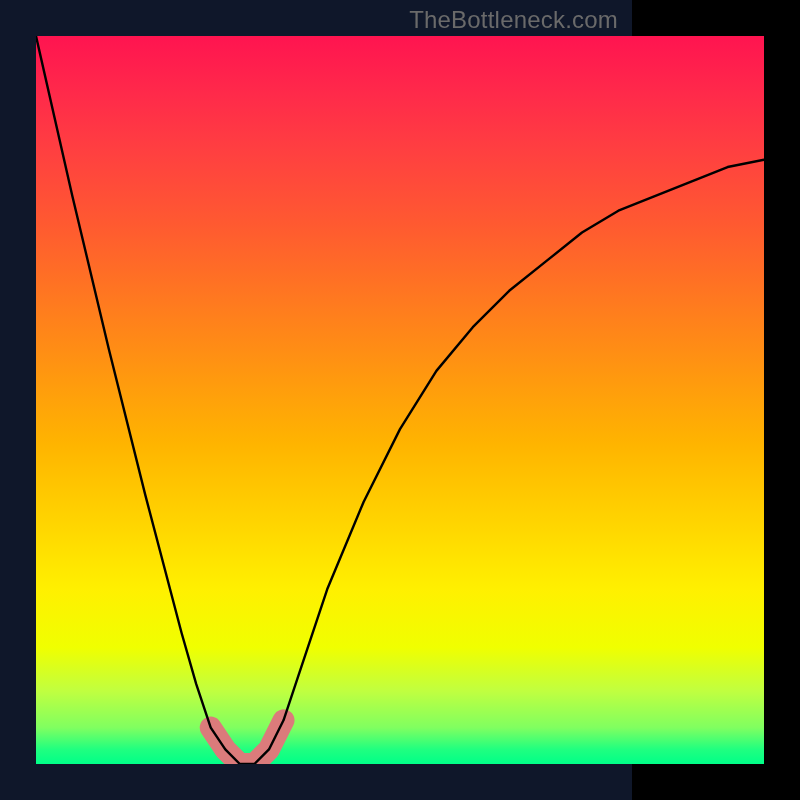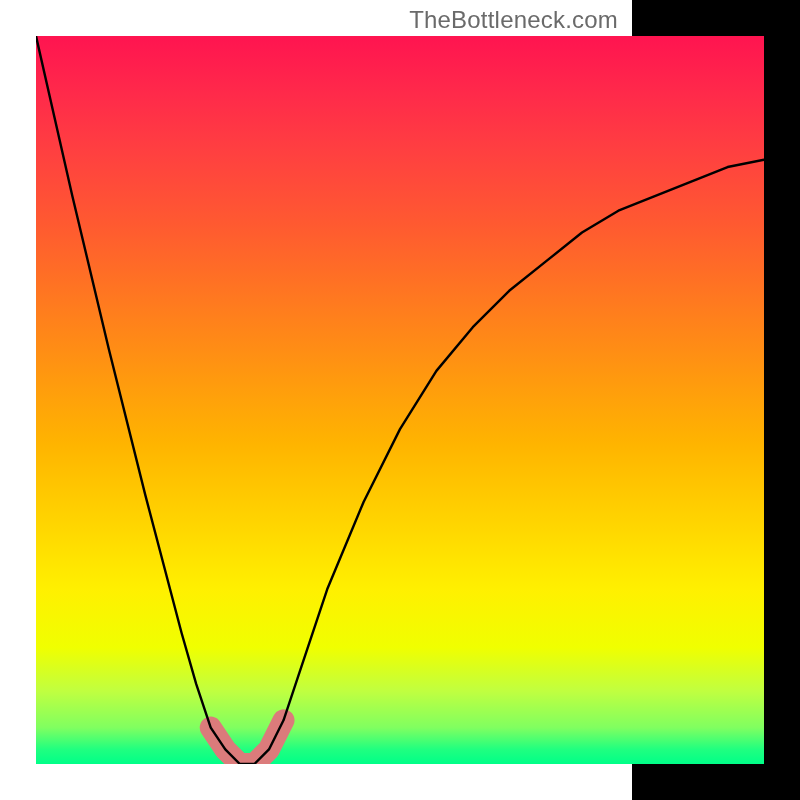--- a/index.html
+++ b/index.html
@@ -6,21 +6,21 @@
     margin: 0;
     padding: 0;
     width: 800px;
     height: 800px;
     background: #000;
     overflow: hidden;
   }
   .outer {
     width: 632px;
     height: 800px;
-    background: #ffffff;
+    background: #0f172a;
     position: relative;
   }
   .plot-area {
     position: absolute;
     left: 36px;
     top: 36px;
     width: 728px;
     height: 728px;
     background: linear-gradient(to bottom,
       #ff1450 0%,

